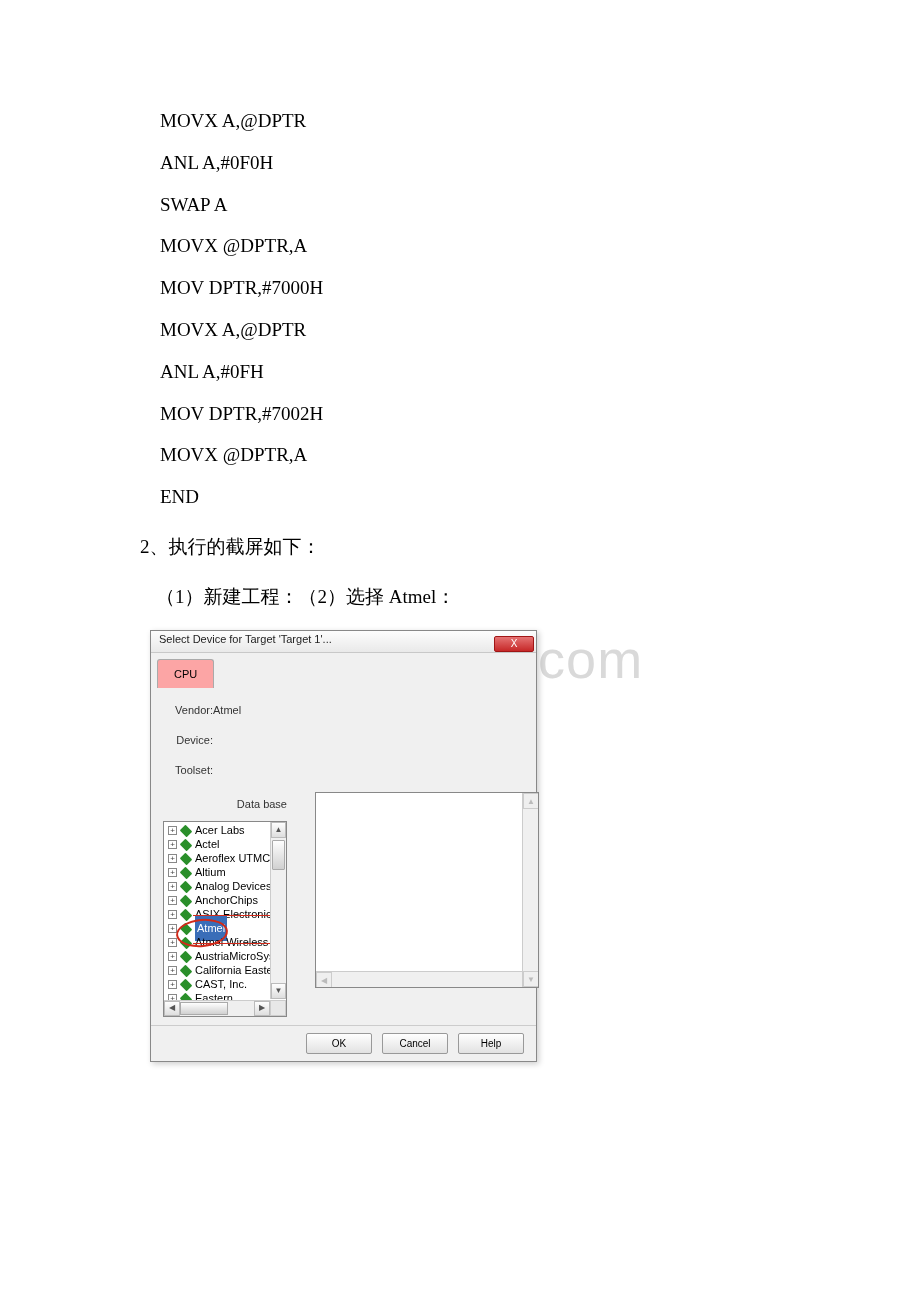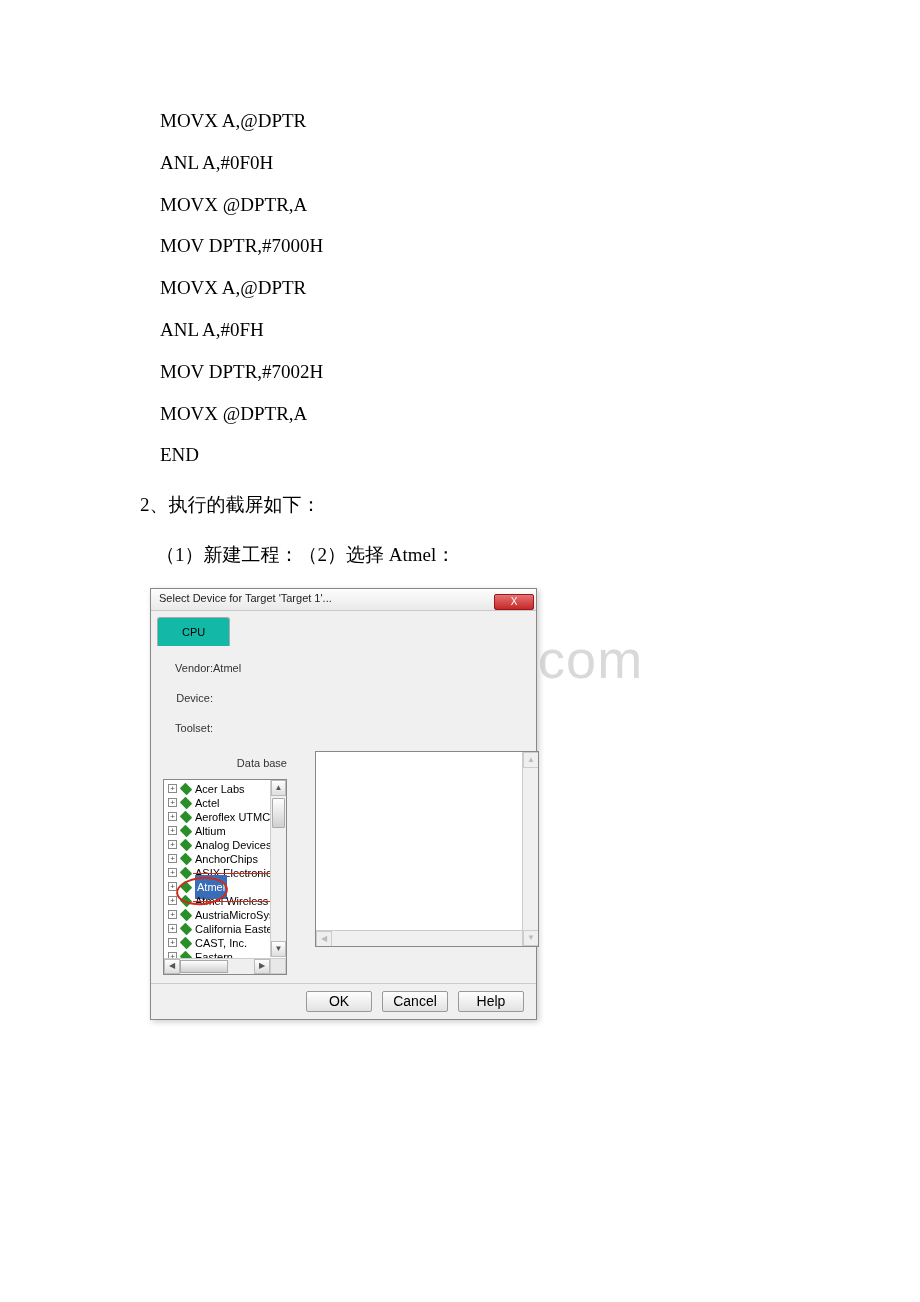--- a/index.html
+++ b/index.html
@@ -77,22 +77,22 @@
       justify-content: center;
       cursor: pointer;
     }
     .tabs {
       padding: 6px 6px 0 6px;
       display: flex;
     }
     .tab {
       border: 1px solid #aaa;
       border-bottom: none;
-      padding: 2px 24px;
-      background: #14b8a6;
+      padding: 2px 16px;
+      background: #fca5a5;
       border-top-left-radius: 3px;
       border-top-right-radius: 3px;
       font-size: 11px;
       margin-right: 2px;
     }
     .dialog-body {
       padding: 10px 12px 8px 12px;
       text-align: right;
     }
     .info-row {
@@ -302,39 +302,40 @@
       background: #f0f0f0;
       display: flex;
       align-items: center;
       justify-content: flex-end;
       gap: 10px;
       padding: 0 12px;
     }
     .dlg-btn {
       width: 66px;
       height: 21px;
-      font-size: 14px;
+      font-size: 10px;
       background: linear-gradient(#fefefe,#e2e2e2);
       border: 1px solid #999;
       border-radius: 2px;
       cursor: pointer;
       font-family: "Microsoft Sans Serif", Tahoma, sans-serif;
       display: flex;
       align-items: center;
       justify-content: center;
     }
   </style>
 </head>
 <body>
 
 <div class="watermark">www.bdocx.com</div>
 
 <div class="content">
   <div class="code-line">MOVX A,@DPTR</div>
   <div class="code-line">ANL A,#0F0H</div>
+  <div class="code-line">SWAP A</div>
   <div class="code-line">MOVX @DPTR,A</div>
   <div class="code-line">MOV DPTR,#7000H</div>
   <div class="code-line">MOVX A,@DPTR</div>
   <div class="code-line">ANL A,#0FH</div>
   <div class="code-line">MOV DPTR,#7002H</div>
   <div class="code-line">MOVX @DPTR,A</div>
   <div class="code-line">END</div>
 
   <div class="section-title">2、执行的截屏如下：</div>
   <div class="sub-title">（1）新建工程：（2）选择 Atmel：</div>

